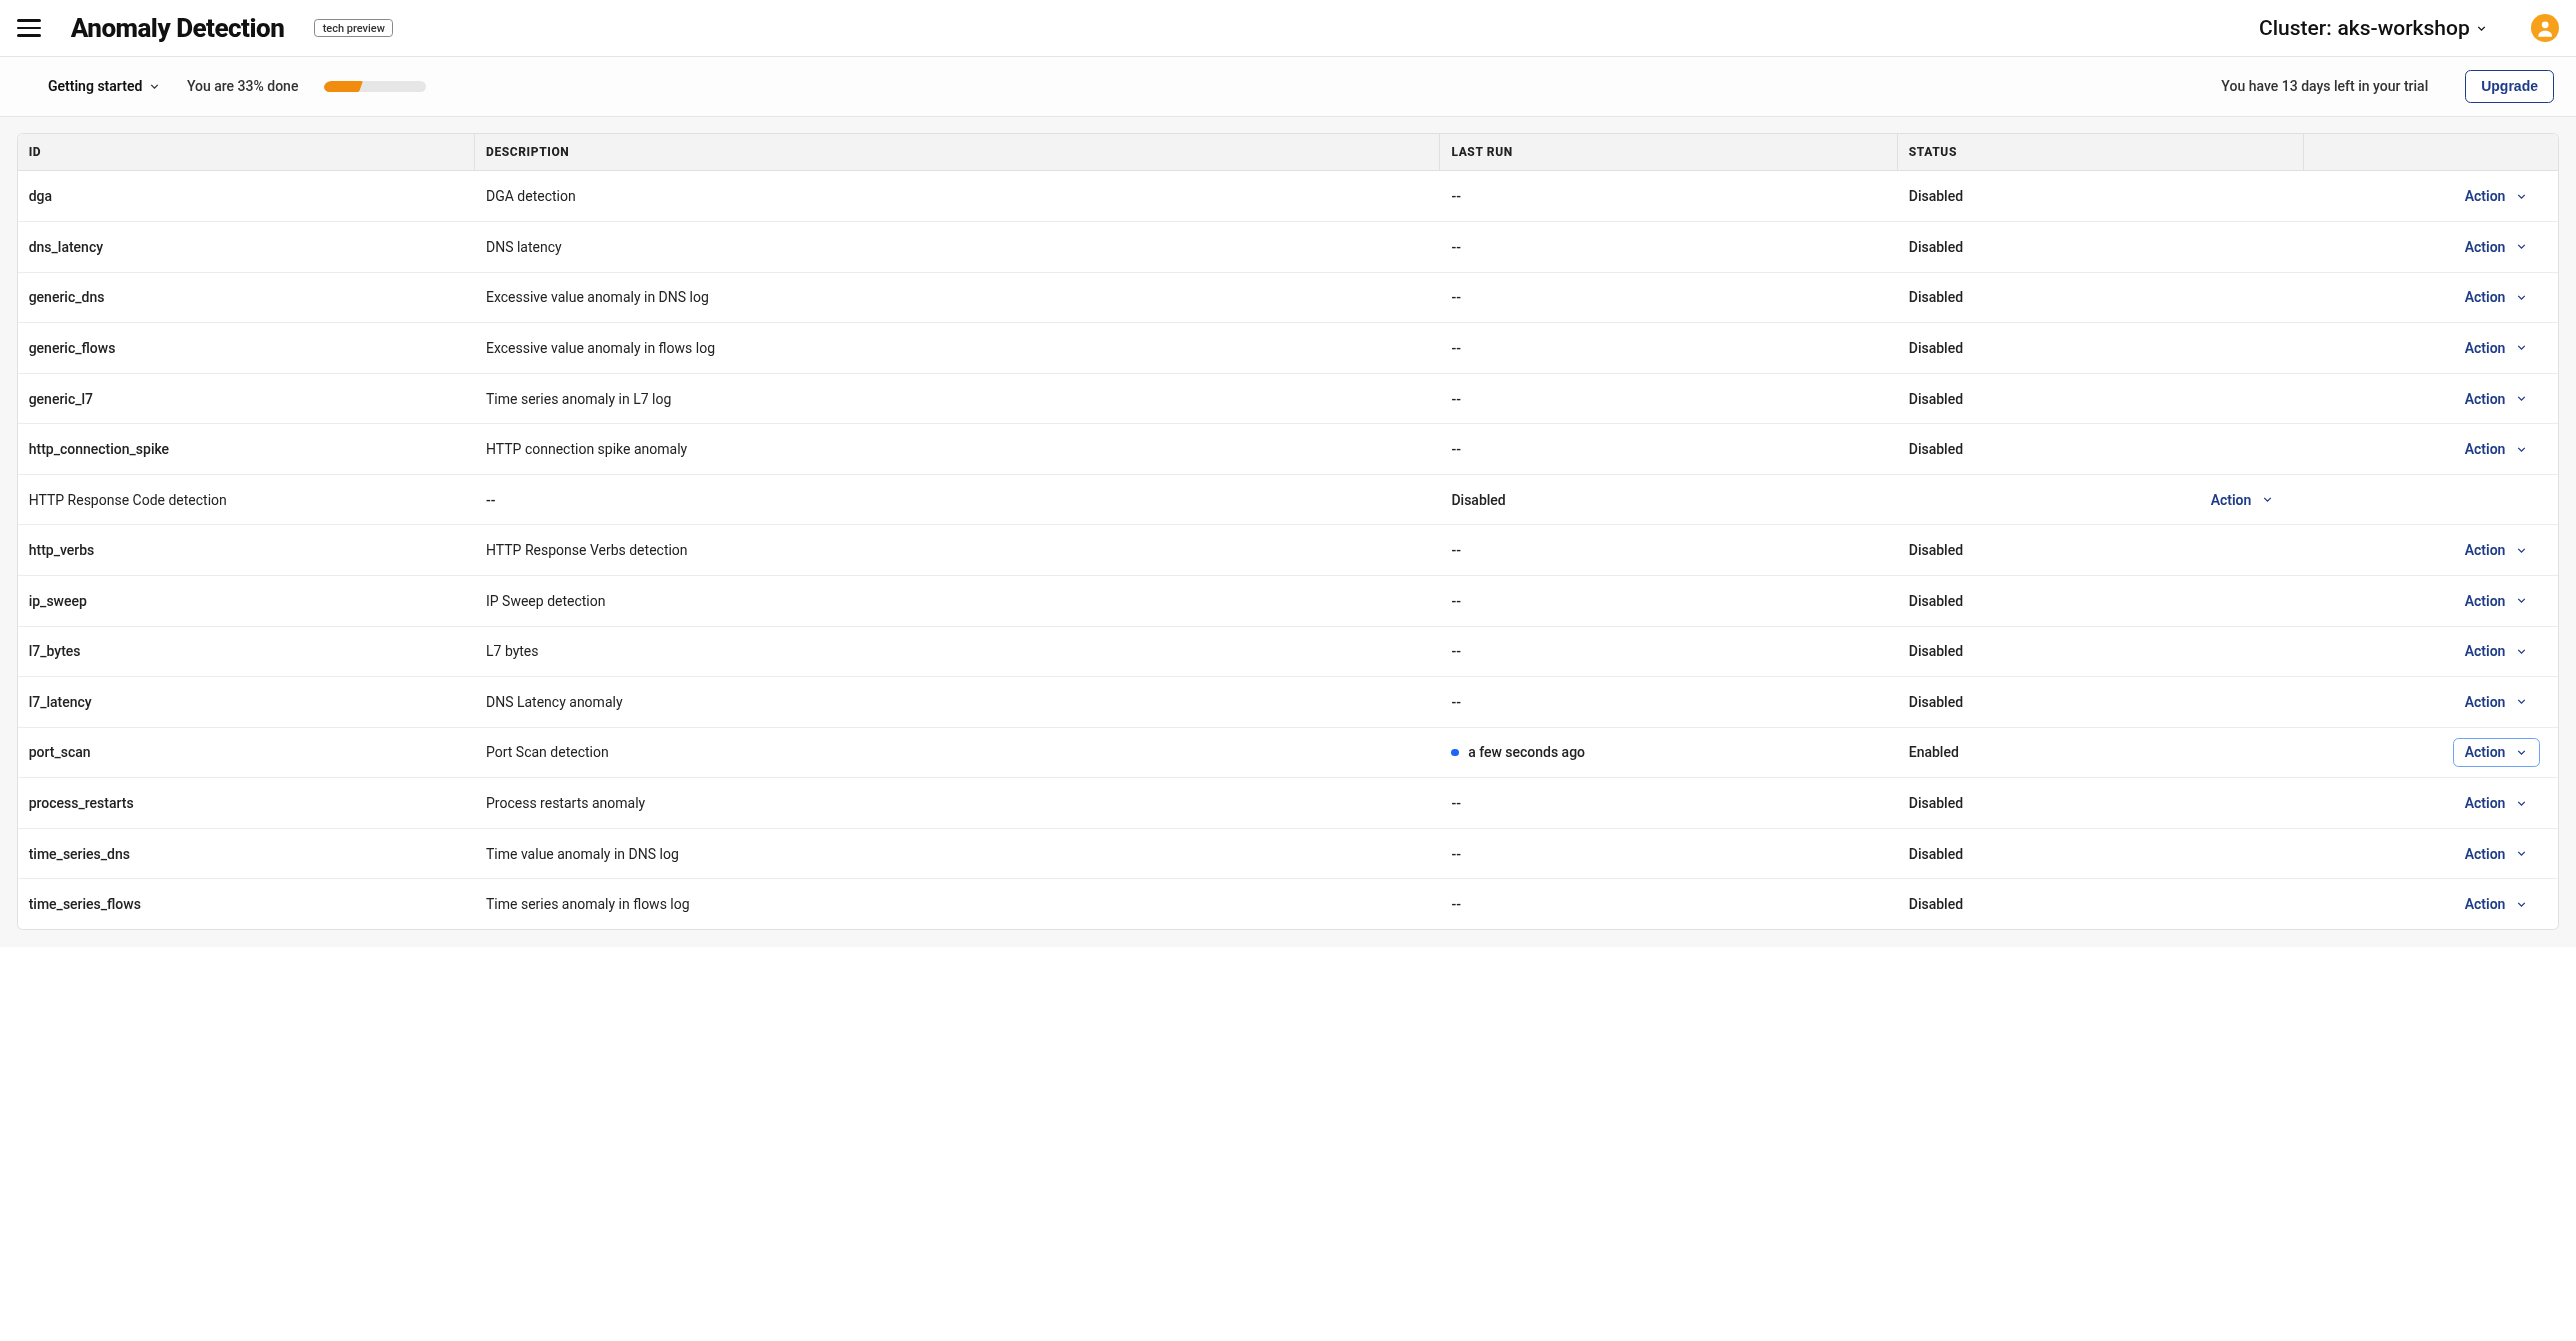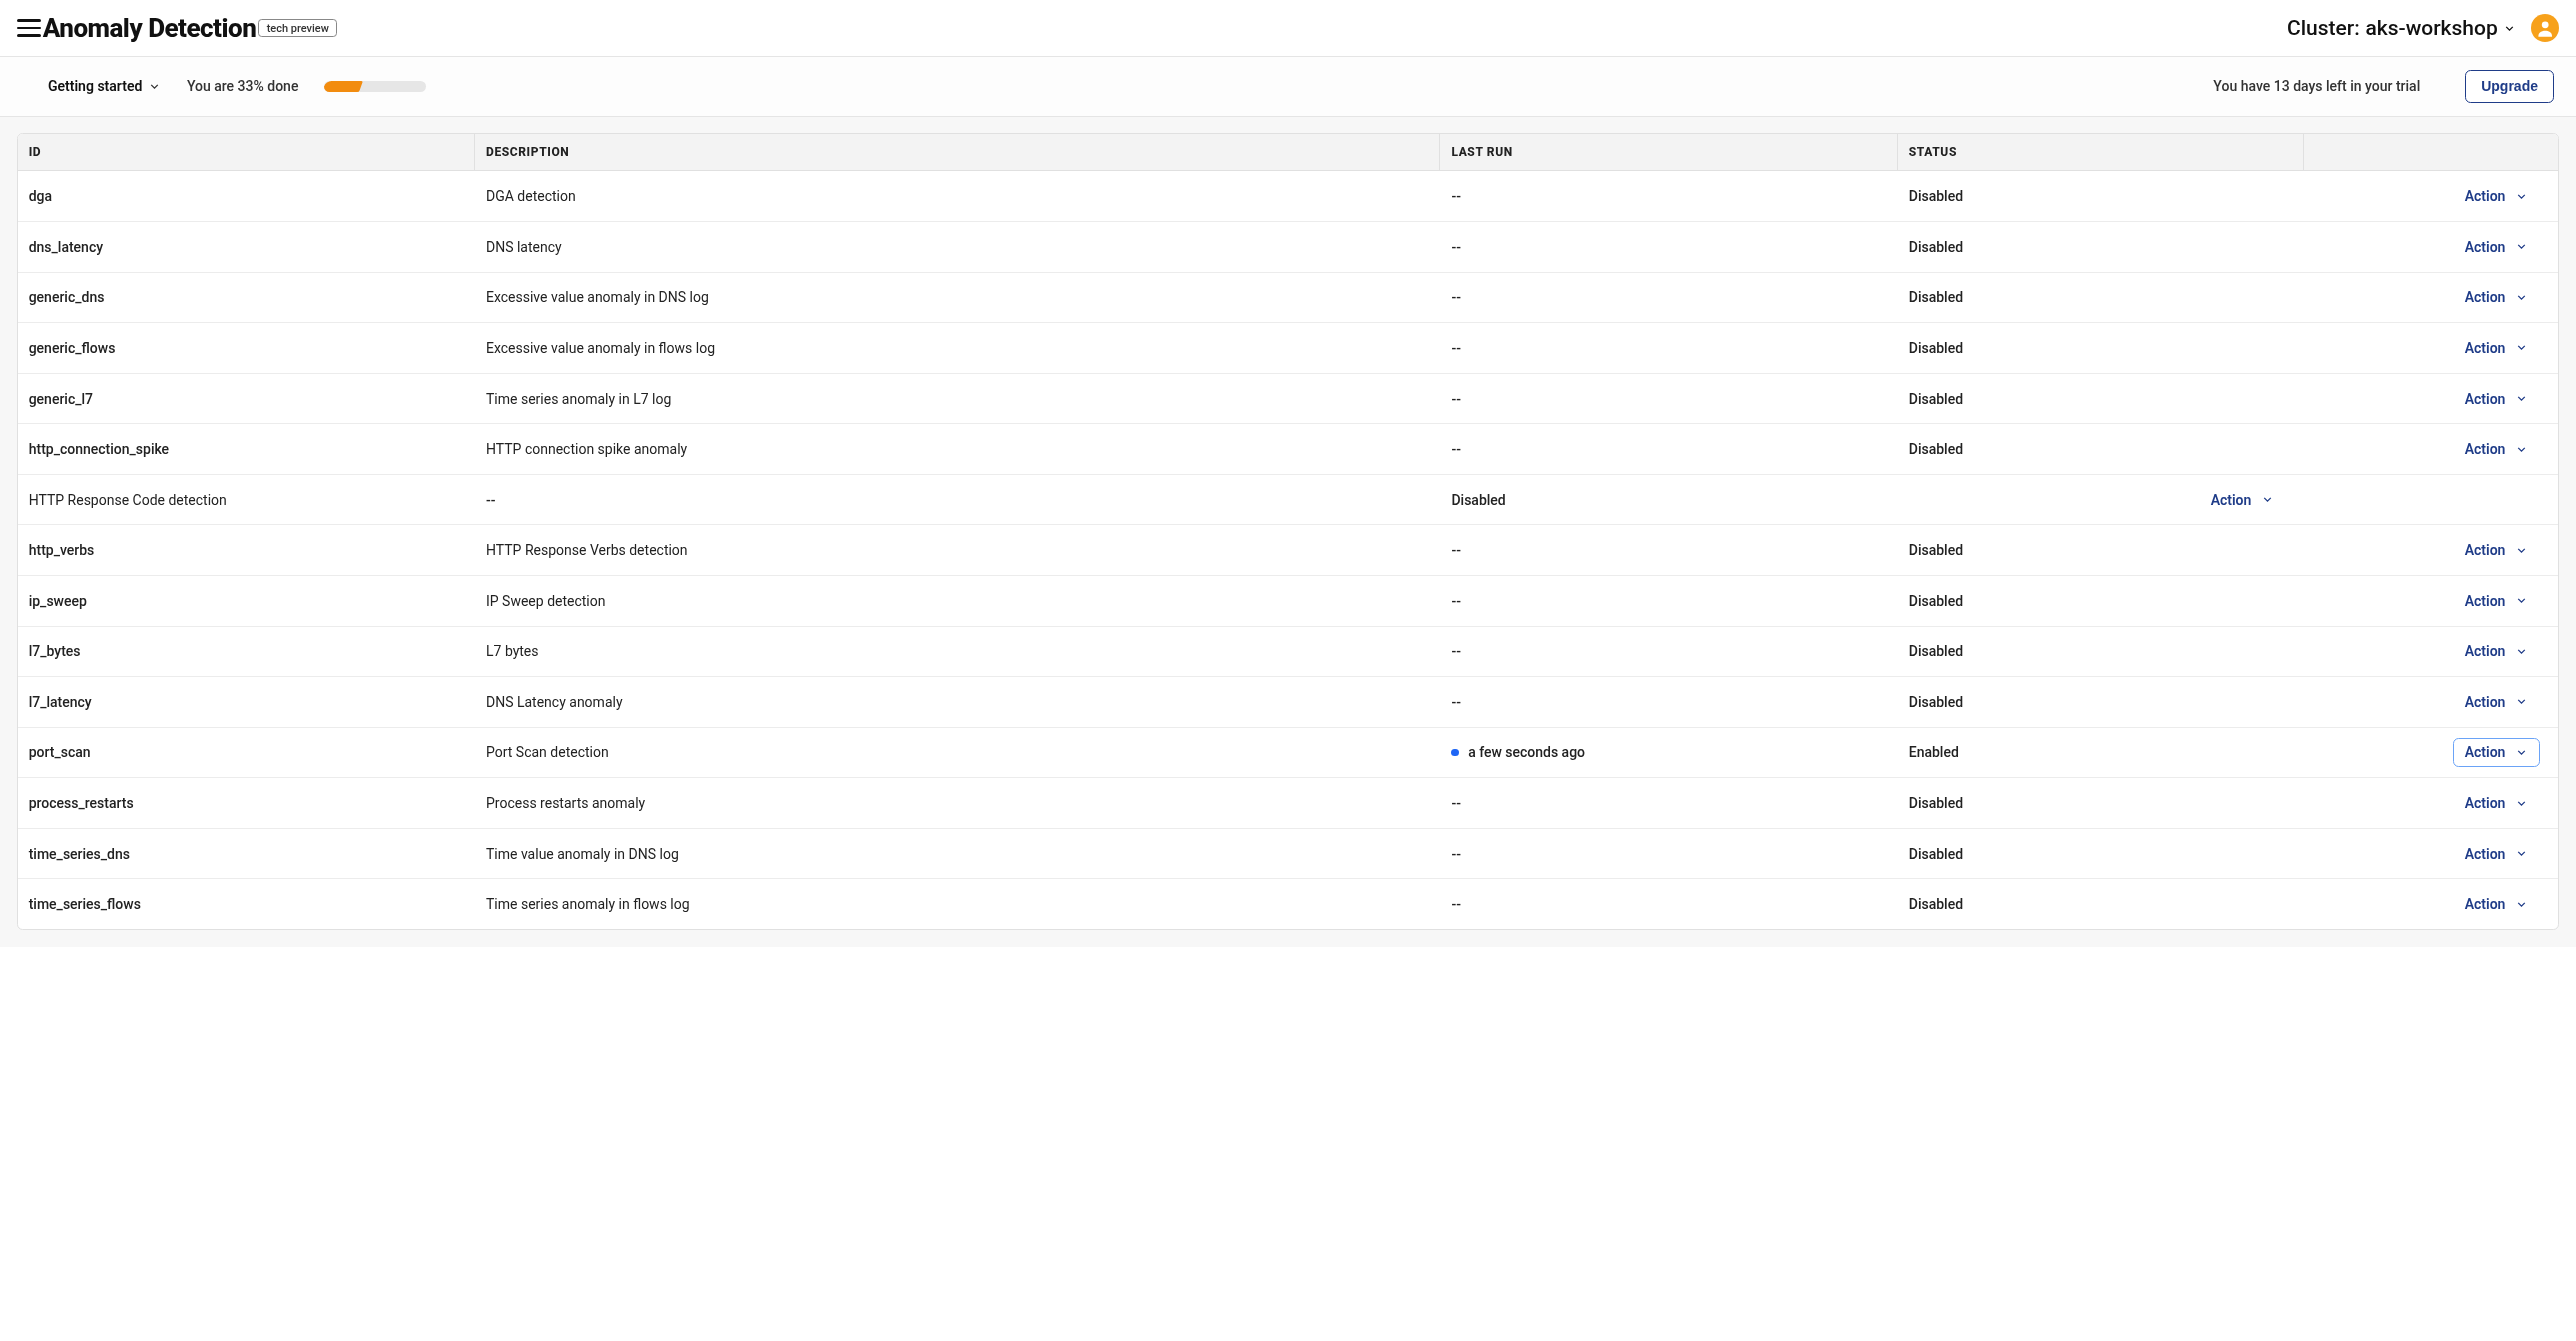--- a/index.html
+++ b/index.html
@@ -7,21 +7,21 @@
     font-family: -apple-system, BlinkMacSystemFont, "Segoe UI", Roboto, "Helvetica Neue", Arial, sans-serif;
     background: #fff;
     color: #111;
     font-size: 14px;
   }
   .topbar {
     display: flex;
     align-items: center;
     padding: 13px 16.7px;
     border-bottom: 0.9px solid #e5e5e5;
-    gap: 2px;
+    gap: 30px;
   }
   .hamburger {
     width: 24px;
     height: 18.6px;
     display: flex;
     flex-direction: column;
     justify-content: space-between;
     cursor: pointer;
   }
   .hamburger span {
@@ -92,21 +92,21 @@
     position: relative;
   }
   .progress-fill {
     height: 100%;
     background: #f28c0f;
     border-radius: 5.6px 1.9px 1.9px 5.6px;
     transform: skewX(-20deg);
     transform-origin: left;
   }
   .subbar-spacer { flex: 1; }
-  .trial-text { font-weight: 500; color: #333; margin-right: 19px; }
+  .trial-text { font-weight: 500; color: #333; margin-right: 11px; }
   .upgrade-btn {
     border: 1.4px solid #1f3c88;
     color: #1f3c88;
     background: #fff;
     border-radius: 5.6px;
     padding: 7.4px 15px;
     font-size: 14px;
     font-weight: 600;
     cursor: pointer;
   }

